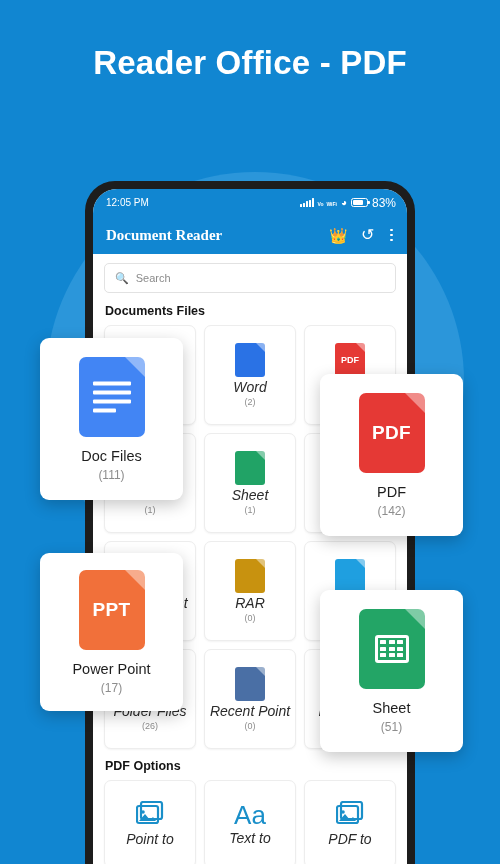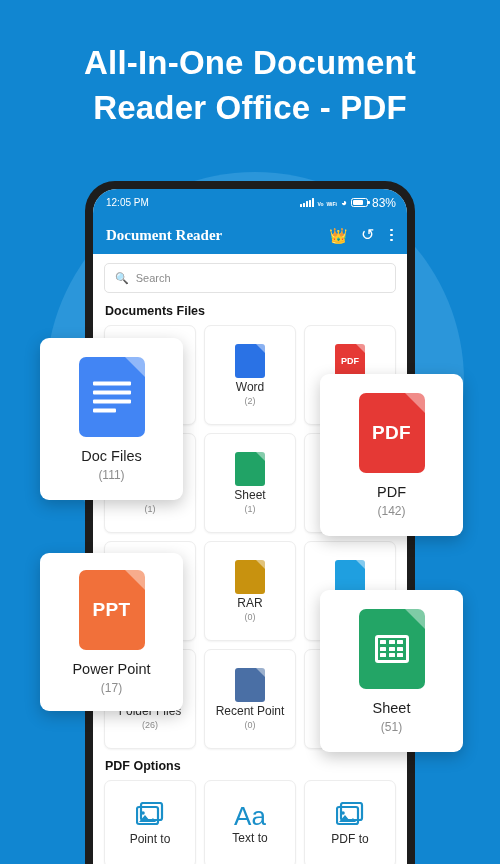--- a/index.html
+++ b/index.html
@@ -114,21 +114,21 @@
   }
 
   
   .grid{ display:grid; grid-template-columns:repeat(3,1fr); gap:8px; }
   .tile{
     background:#fff;border:1px solid #ededed;border-radius:7px;
     height:100px;display:flex;flex-direction:column;
     align-items:center;justify-content:center;gap:2px;
     box-shadow:0 1px 2px rgba(0,0,0,.05);
   }
-  .tile .lbl{ font-size:12px;color:#2b2b2b; }
+  .tile .lbl{ font-size:14px;color:#2b2b2b; font-style:italic;}
   .tile .cnt{ font-size:9px;color:#8d8d8d; }
 
   
   .dicon{ position:relative;width:30px;height:34px;border-radius:3px; }
   .dicon:after{
     content:"";position:absolute;right:0;top:0;
     border-width:0 9px 9px 0;border-style:solid;
     border-color:transparent rgba(255,255,255,.45) transparent transparent;
   }
   .dicon .gl{
@@ -169,21 +169,20 @@
     gap:2.5px;padding:2.5px;
   }
   .sheetgrid b{ background:#fff;display:block;border-radius:.5px;}
 </style>
 </head>
 <body>
 
 <div class="bg-circle"></div>
 
 <div class="headline">
-  <span>All-In-One Document</span>
   <span class="l2">Reader Office - PDF</span>
 </div>
 
 <div class="phone">
   <div class="screen">
 
     <div class="statusbar">
       <span>12:05 PM</span>
       <span class="sb-right">
         <span class="sig">

